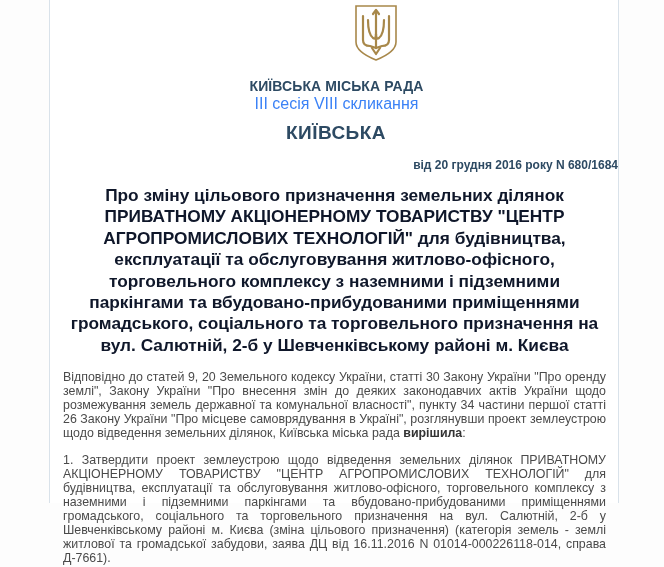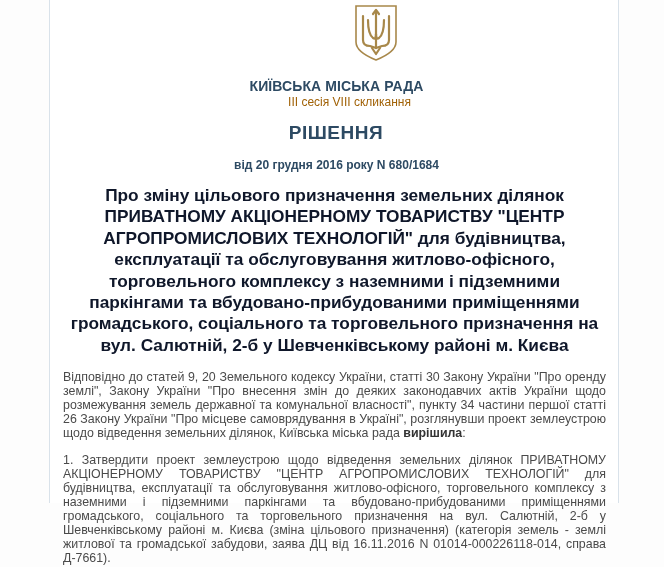--- a/index.html
+++ b/index.html
@@ -16,30 +16,30 @@
   }
   .emblem {
     position: absolute; left: 304px; top: 4px; width: 44px; height: 58px;
   }
   .council {
     position: absolute; left: 0; width: 100%; top: 78px; text-align: center;
     color: #2d4a63; font-weight: bold; font-size: 14px; letter-spacing: 0.1px;
     padding-left: 5px; box-sizing: border-box;
   }
   .session {
-    position: absolute; left: 13px; width: 100%; top: 95px; text-align: center;
-    color: #a16207; font-size: 12px; padding-left: 5px; box-sizing: border-box;
+    position: absolute; left: 0; width: 100%; top: 95px; text-align: center;
+    color: #3b82f6; font-size: 16px; padding-left: 5px; box-sizing: border-box;
   }
   .doc-type {
     position: absolute; left: 0; width: 100%; top: 122px; text-align: center;
     color: #2d4a63; font-weight: bold; font-size: 19px; letter-spacing: 0.5px;
     padding-left: 4px; box-sizing: border-box;
   }
   .doc-date {
-    position: absolute; left: 0; width: 100%; top: 158px; text-align: center;
+    position: absolute; left: 0; width: 100%; top: 158px; text-align: right;
     color: #2d4a63; font-weight: bold; font-size: 12px;
     padding-left: 5px; box-sizing: border-box;
   }
   .doc-title {
     position: absolute; left: 12px; width: 545px; top: 185px; text-align: center;
     color: #0f172a; font-weight: bold; font-size: 17.3px; line-height: 21.4px;
   }
   .body-text {
     position: absolute; left: 13px; width: 543px;
     color: #4a4a4a; font-size: 12.4px; line-height: 14px;
@@ -64,21 +64,21 @@
         <path d="M35 12 L35 36 Q35 42 28 42 L22 44"></path>
         <path d="M14 16 Q14 30 19 34 Q22 36 22 30"></path>
         <path d="M30 16 Q30 30 25 34 Q22 36 22 30"></path>
         <path d="M18 44 L22 50 L26 44"></path>
       </g>
     </svg>
   </div>
 
   <div class="council">КИЇВСЬКА МІСЬКА РАДА</div>
   <div class="session">ІІІ сесія VIII скликання</div>
-  <div class="doc-type">РІШЕННЯ</div>
+  <div class="doc-type">КИЇВСЬКА</div>
   <div class="doc-date">від 20 грудня 2016 року N 680/1684</div>
 
   <div class="doc-title">Про зміну цільового призначення земельних ділянок ПРИВАТНОМУ АКЦІОНЕРНОМУ ТОВАРИСТВУ "ЦЕНТР АГРОПРОМИСЛОВИХ ТЕХНОЛОГІЙ" для будівництва, експлуатації та обслуговування житлово-офісного, торговельного комплексу з наземними і підземними паркінгами та вбудовано-прибудованими приміщеннями громадського, соціального та торговельного призначення на вул. Салютній, 2-б у Шевченківському районі м. Києва</div>
 
   <div class="body-text p1"><span>Відповідно до статей 9, 20 Земельного кодексу України, статті 30 Закону України "Про оренду землі", Закону України "Про внесення змін до деяких законодавчих актів України щодо розмежування земель державної та комунальної власності", пункту 34 частини першої статті 26 Закону України "Про місцеве самоврядування в Україні", розглянувши проект землеустрою щодо відведення земельних ділянок, Київська міська рада </span><b>вирішила</b><span>:</span></div>
 
   <div class="body-text p2">1. Затвердити проект землеустрою щодо відведення земельних ділянок ПРИВАТНОМУ АКЦІОНЕРНОМУ ТОВАРИСТВУ "ЦЕНТР АГРОПРОМИСЛОВИХ ТЕХНОЛОГІЙ" для будівництва, експлуатації та обслуговування житлово-офісного, торговельного комплексу з наземними і підземними паркінгами та вбудовано-прибудованими приміщеннями громадського, соціального та торговельного призначення на вул. Салютній, 2-б у Шевченківському районі м. Києва (зміна цільового призначення) (категорія земель - землі житлової та громадської забудови, заява ДЦ від 16.11.2016 N 01014-000226118-014, справа Д-7661).</div>
 
 </div>
 

